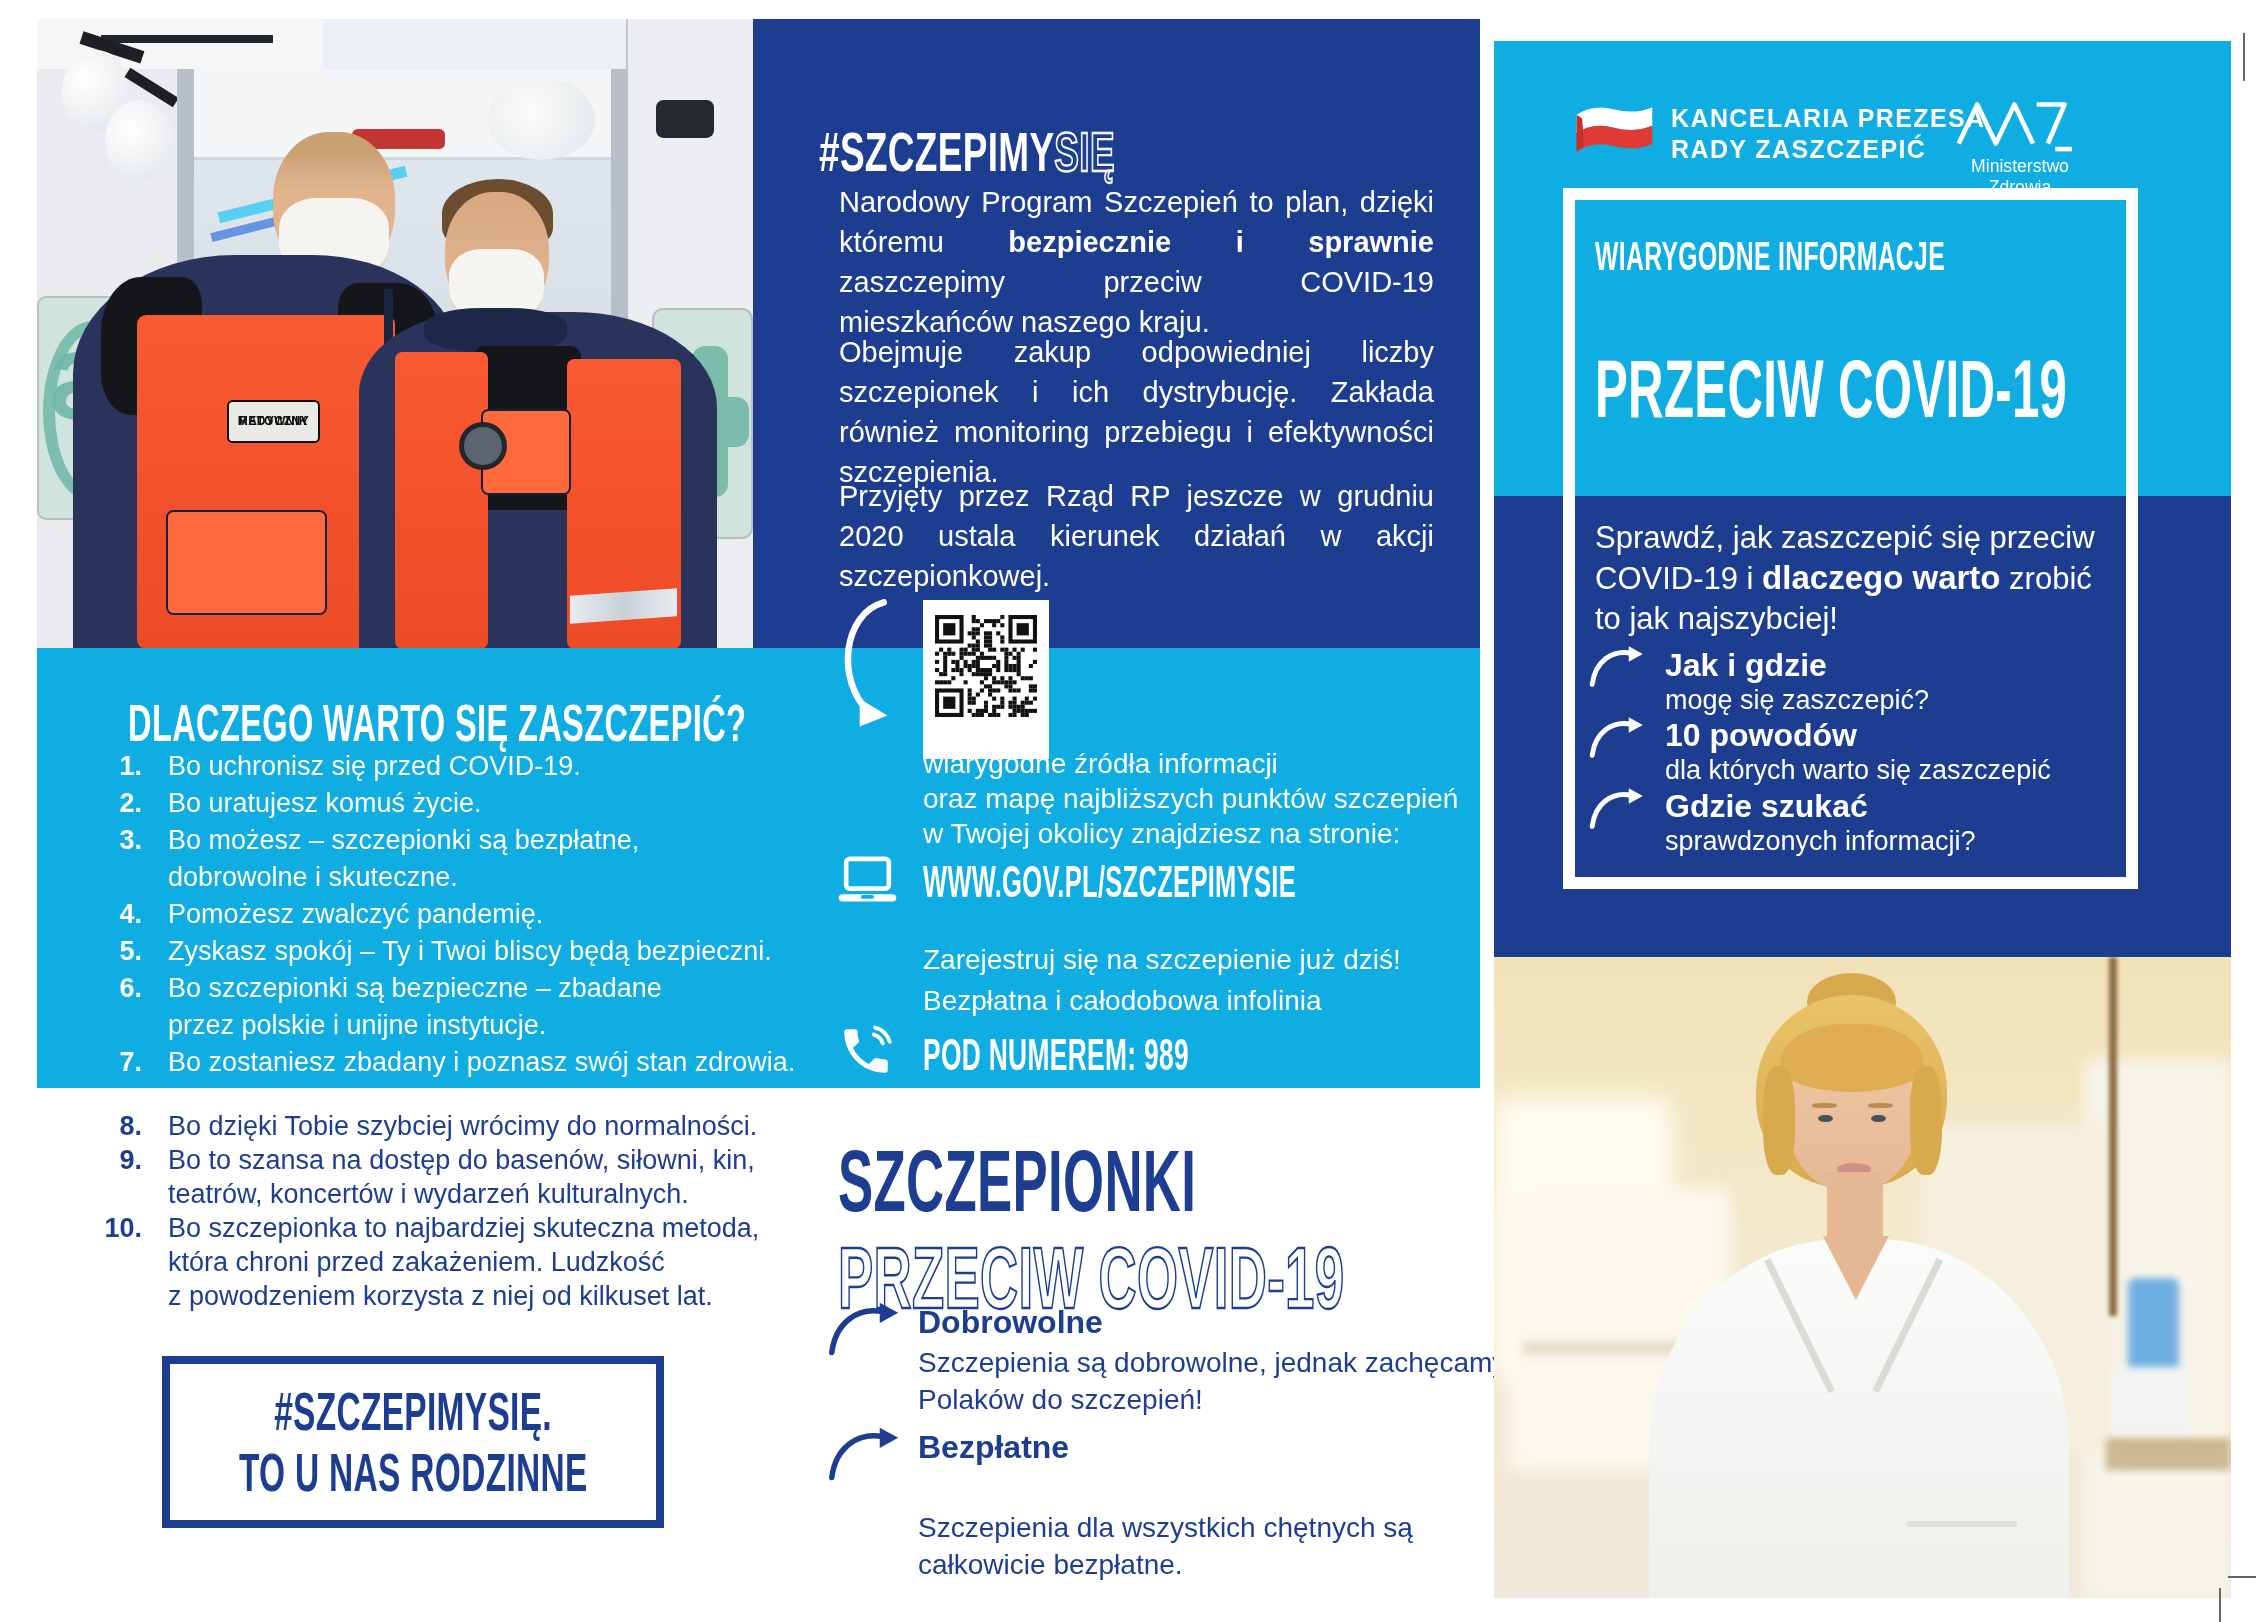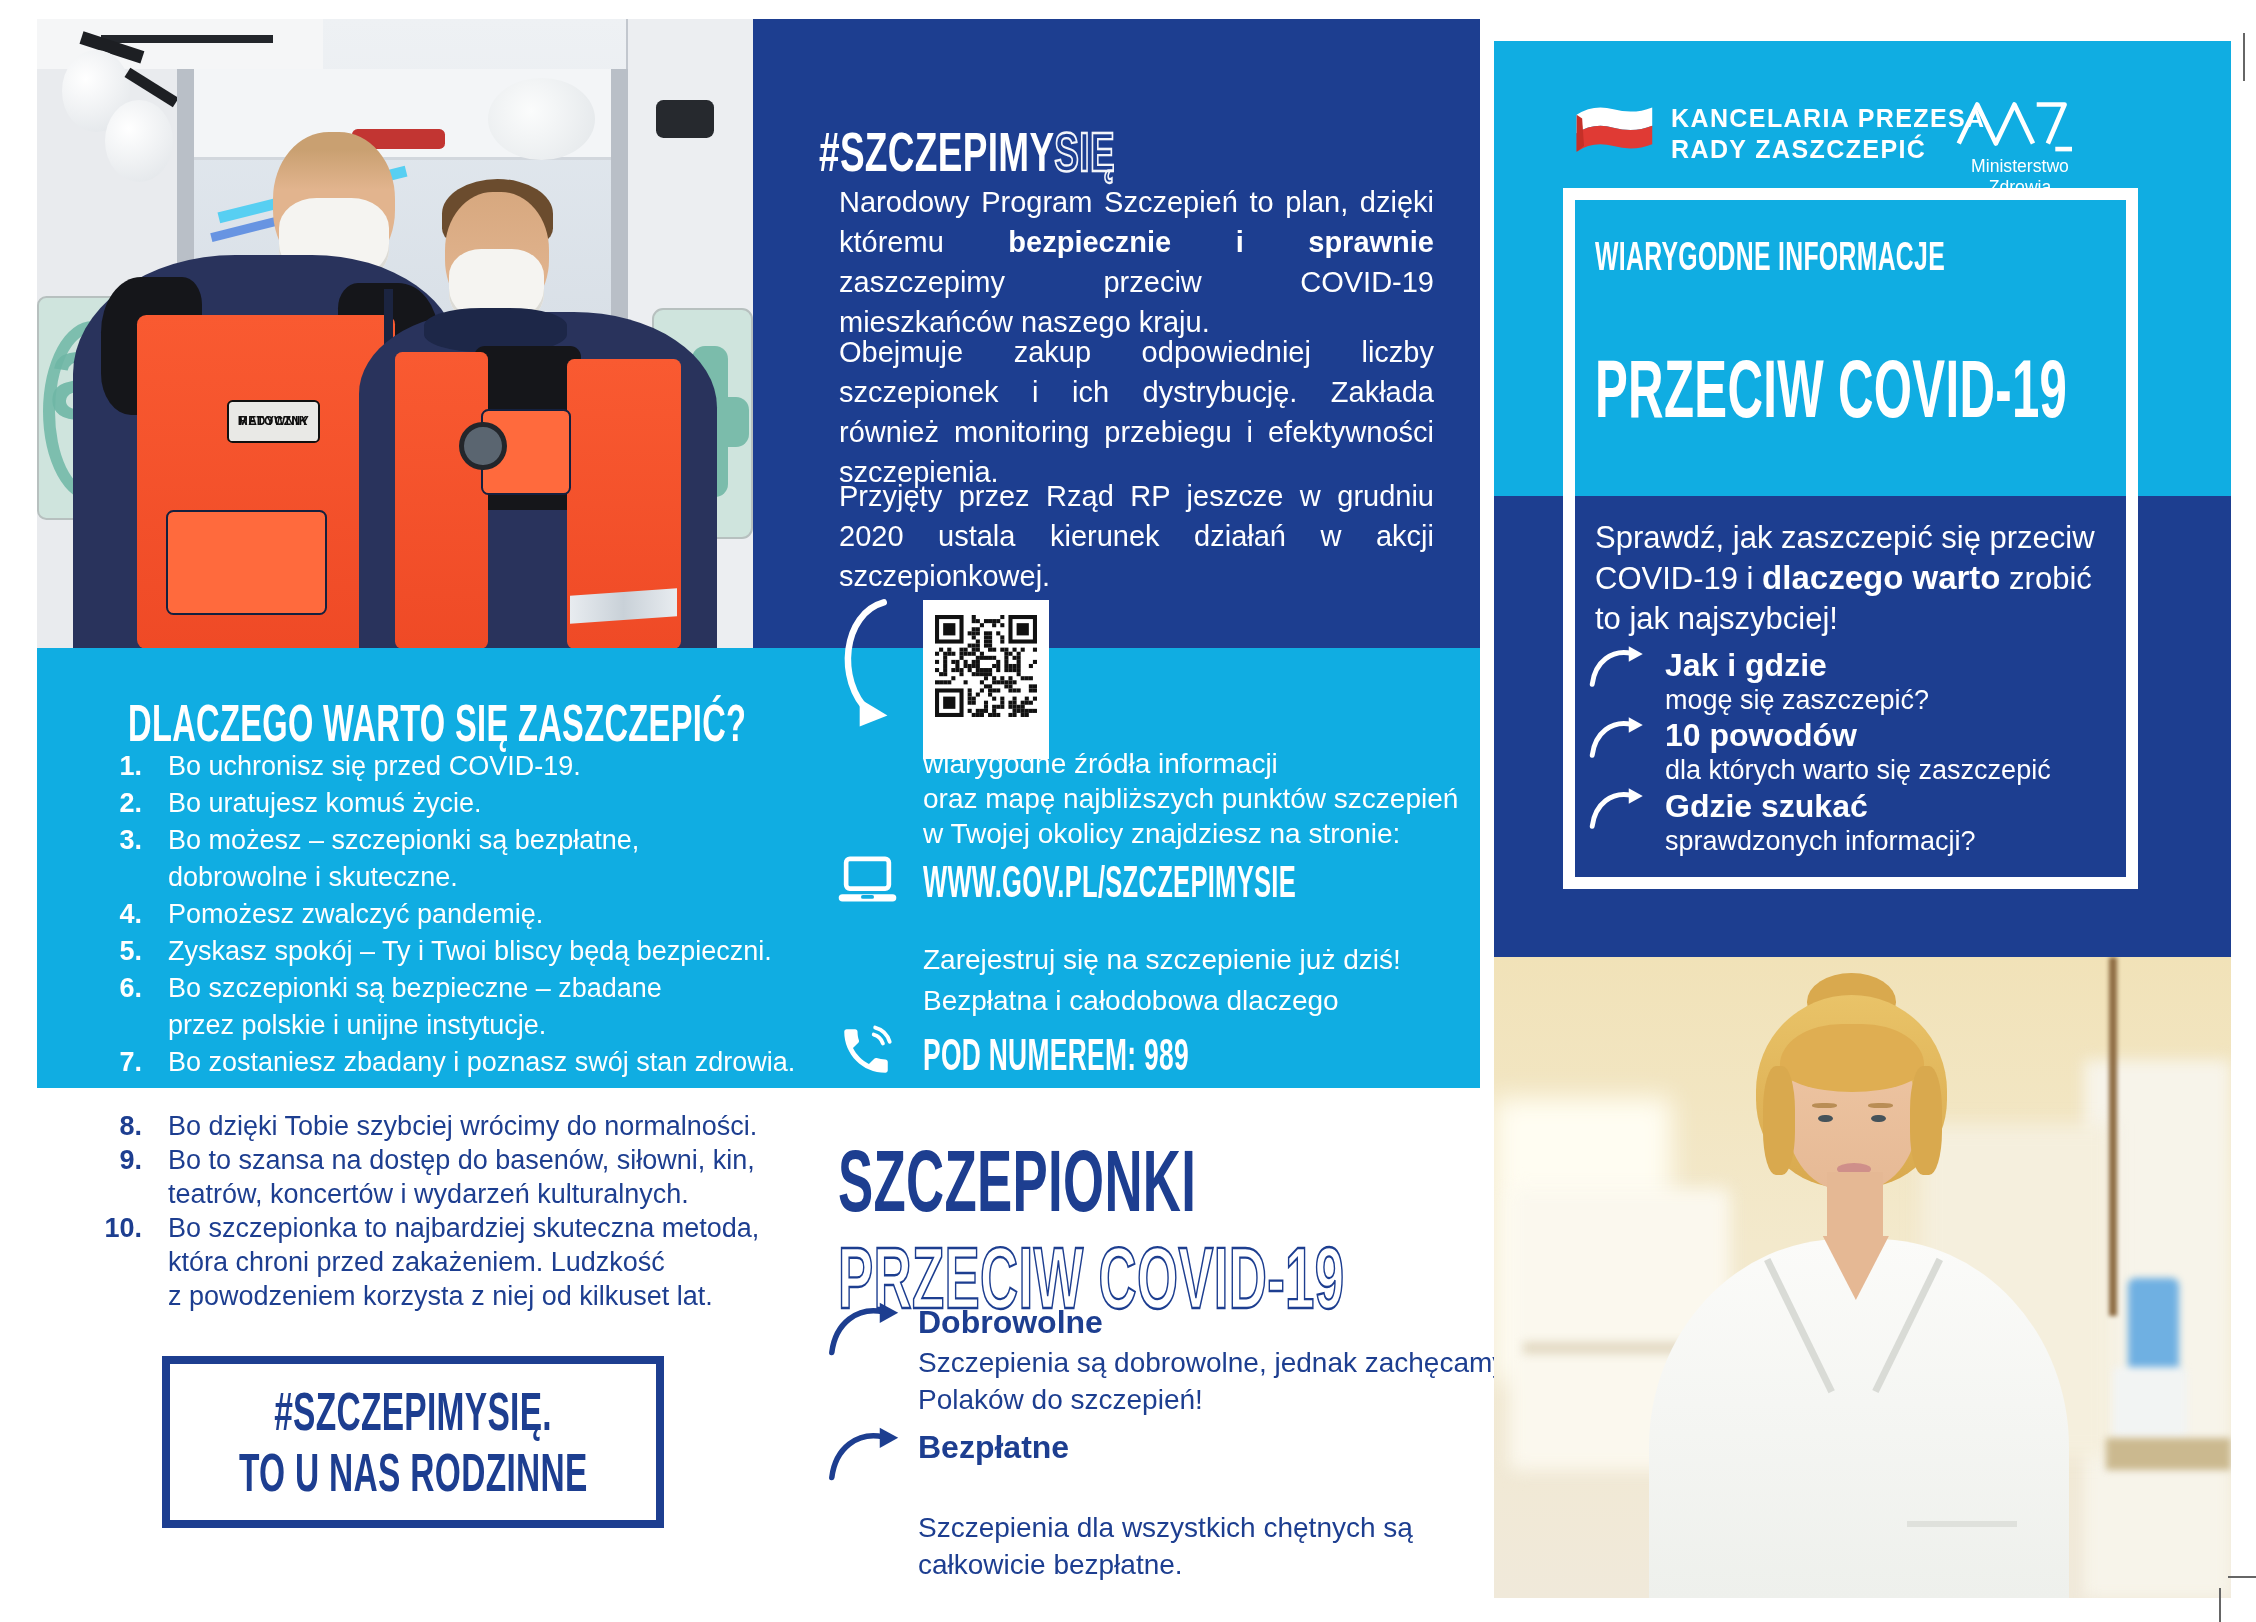--- a/index.html
+++ b/index.html
@@ -366,21 +366,21 @@
       <rect x="12" y="4" width="46" height="32" rx="4" fill="none" stroke="#fff" stroke-width="5"></rect>
       <rect x="4" y="42" width="62" height="8" rx="4" fill="#fff"></rect>
       <rect x="28" y="43" width="14" height="4" rx="2" fill="#10ade2"></rect>
     </svg>
   </div>
   <div class="abs white" style="left:923px;top:857px;font-size:44px;">
     <span class="cond" style="transform:scaleX(.58);">WWW.GOV.PL/SZCZEPIMYSIE</span>
   </div>
 
   <div class="abs white" style="left:923px;top:939px;font-size:28px;line-height:41px;">Zarejestruj się na szczepienie już dziś!</div>
-  <div class="abs white" style="left:923px;top:980px;font-size:28px;line-height:41px;">Bezpłatna i całodobowa dlaczego</div>
+  <div class="abs white" style="left:923px;top:980px;font-size:28px;line-height:41px;">Bezpłatna i całodobowa infolinia</div>
 
   <div class="abs" style="left:837px;top:1022px;">
     <svg width="58" height="58" viewBox="0 0 24 24">
       <path fill="#fff" d="M6.62 10.79c1.44 2.83 3.76 5.14 6.59 6.59l2.2-2.2c.27-.27.67-.36 1.02-.24 1.12.37 2.33.57 3.57.57.55 0 1 .45 1 1V20c0 .55-.45 1-1 1-9.39 0-17-7.61-17-17 0-.55.45-1 1-1h3.5c.55 0 1 .45 1 1 0 1.25.2 2.45.57 3.57.11.35.03.74-.25 1.02l-2.2 2.2z"></path>
       <path fill="none" stroke="#fff" stroke-width="1.6" stroke-linecap="round" d="M15.2 5.2a5.5 5.5 0 0 1 3.8 3.7"></path>
       <path fill="none" stroke="#fff" stroke-width="1.6" stroke-linecap="round" d="M15.8 2.3a8.6 8.6 0 0 1 6 5.9"></path>
     </svg>
   </div>
   <div class="abs white" style="left:923px;top:1030px;font-size:44px;">
     <span class="cond" style="transform:scaleX(.60);">POD NUMEREM: 989</span>

